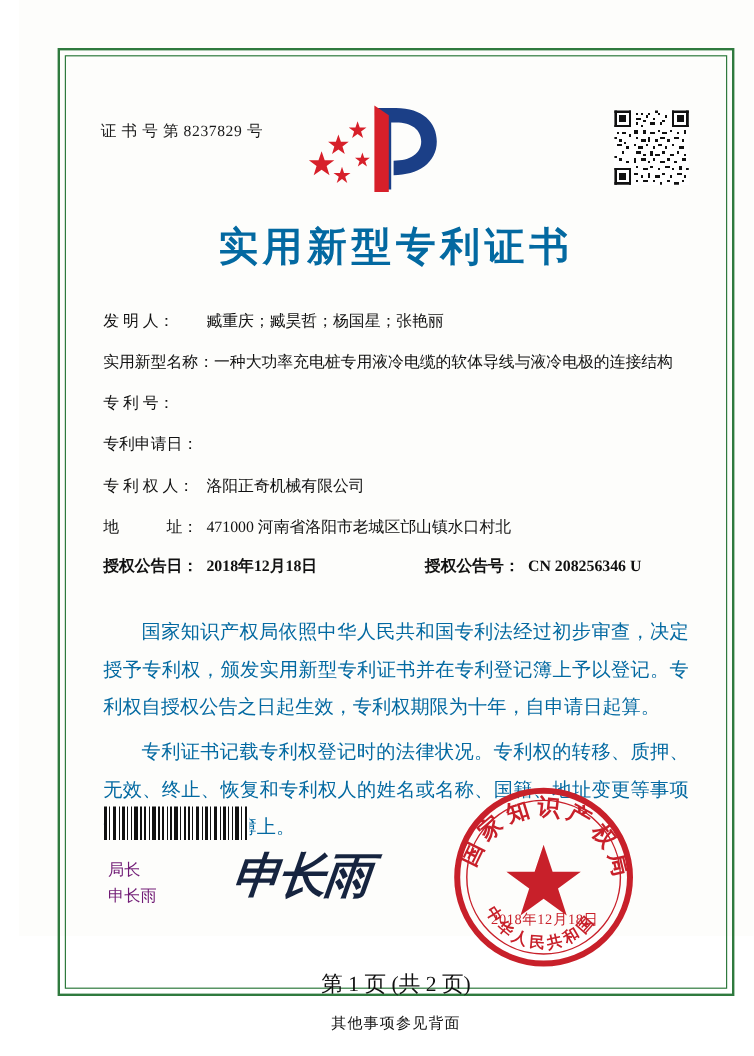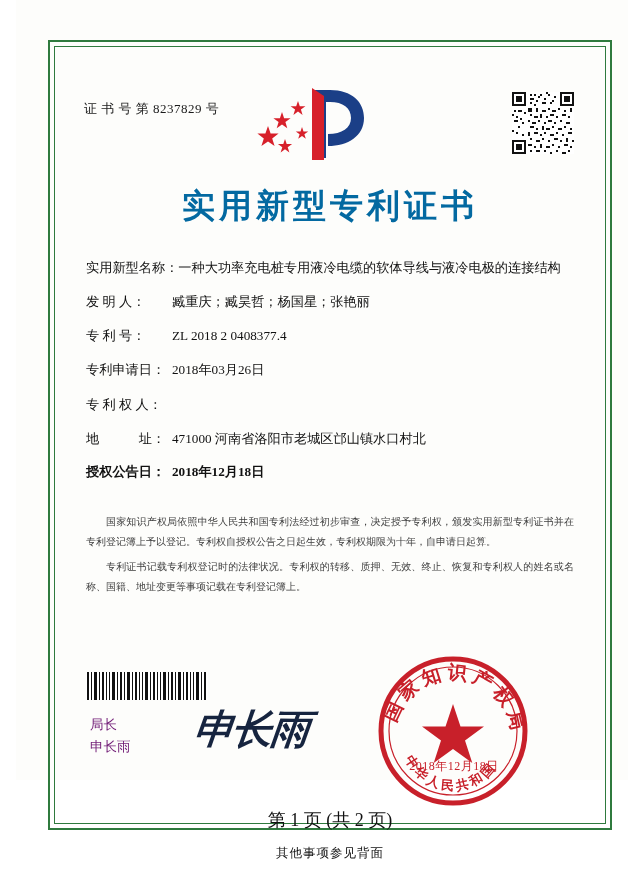--- a/index.html
+++ b/index.html
@@ -128,23 +128,23 @@
     white-space: nowrap;
   }
   .row-split .cell .val2 { white-space: nowrap; }
 
   
   .body-text {
     position: absolute;
     left: 70px;
     top: 512px;
     width: 488px;
-    font-size: 10px;
+    font-size: 16px;
     line-height: 1.95;
-    color: #404040;
+    color: #0369a1;
     text-align: justify;
   }
   .body-text p {
     margin: 0 0 6px 0;
     text-indent: 2em;
   }
 
   
   .barcode {
     position: absolute;
@@ -355,47 +355,50 @@
           <rect x="25" y="30" width="2" height="1"></rect>
         <rect x="28" y="29" width="1" height="1"></rect>
       </g>
     </svg>
   </div>
 
   <div class="title">实用新型专利证书</div>
 
   <div class="fields">
     <div class="row">
+      <span class="lbl">发 明 人：</span>
+      <span class="val">臧重庆；臧昊哲；杨国星；张艳丽</span>
+    </div>
+    <div class="row">
       <span class="lbl">实用新型名称：</span>
       <span class="val">一种大功率充电桩专用液冷电缆的软体导线与液冷电极的连接结构</span>
     </div>
     <div class="row">
-      <span class="lbl">发 明 人：</span>
-      <span class="val">臧重庆；臧昊哲；杨国星；张艳丽</span>
-    </div>
-    <div class="row">
       <span class="lbl">专 利 号：</span>
-      <span class="val">ZL 2018 2 0408377.4</span>
     </div>
     <div class="row">
       <span class="lbl">专利申请日：</span>
-      <span class="val">2018年03月26日</span>
     </div>
     <div class="row">
       <span class="lbl">专 利 权 人：</span>
+      <span class="val">洛阳正奇机械有限公司</span>
     </div>
     <div class="row">
       <span class="lbl">地　　　址：</span>
       <span class="val">471000 河南省洛阳市老城区邙山镇水口村北</span>
     </div>
 
     <div class="row-split">
       <span class="cell left">
         <span class="lbl2">授权公告日：</span>
         <span class="val2">2018年12月18日</span>
+      </span>
+      <span class="cell">
+        <span class="lbl3">授权公告号：</span>
+        <span class="val2">CN 208256346 U</span>
       </span>
     </div>
   </div>
 
   <div class="body-text">
     <p>国家知识产权局依照中华人民共和国专利法经过初步审查，决定授予专利权，颁发实用新型专利证书并在专利登记簿上予以登记。专利权自授权公告之日起生效，专利权期限为十年，自申请日起算。</p>
     <p>专利证书记载专利权登记时的法律状况。专利权的转移、质押、无效、终止、恢复和专利权人的姓名或名称、国籍、地址变更等事项记载在专利登记簿上。</p>
   </div>
 
   <div class="barcode">

